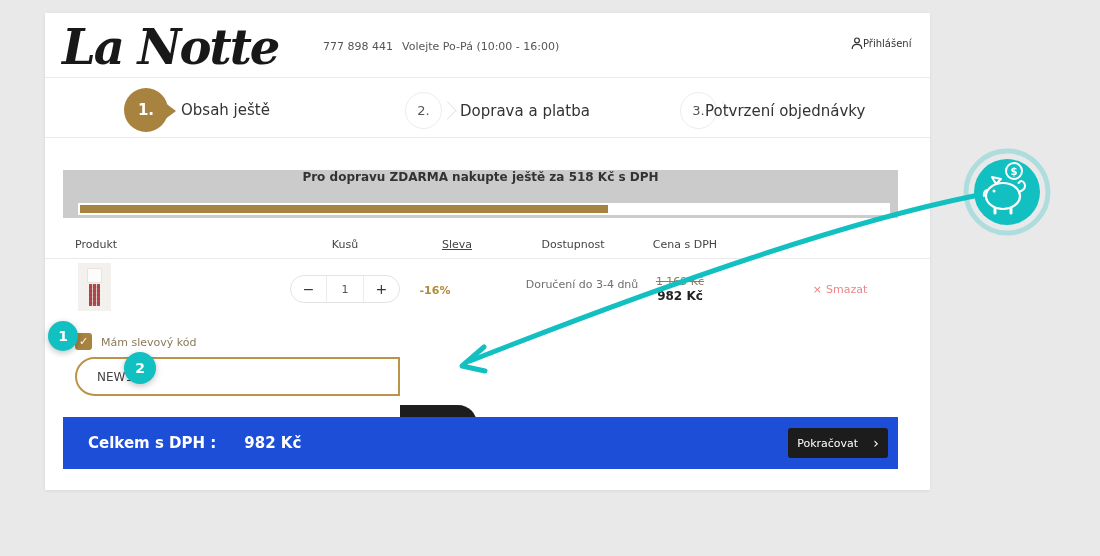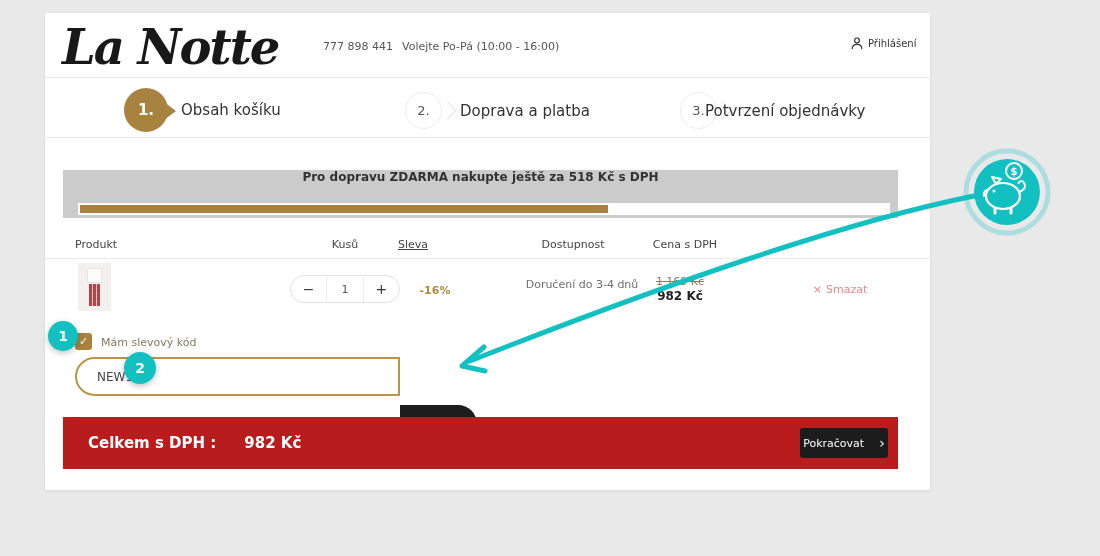--- a/index.html
+++ b/index.html
@@ -19,21 +19,21 @@
 
   
   .logo {
     position:absolute; left:17px; top:6px;
     font-family:"DejaVu Serif","Liberation Serif",serif;
     font-style:italic; font-weight:bold; font-size:48px; letter-spacing:-2px; color:#181818;
     cursor:pointer;
   }
   .phone { position:absolute; left:278px; top:27px; font-size:11px; color:#555; }
   .hours { position:absolute; left:357px; top:27px; font-size:11px; color:#555; }
-  .login { position:absolute; left:806px; top:24px; display:flex; align-items:center; gap:5px;
+  .login { position:absolute; left:806px; top:24px; display:flex; align-items:center; 
            font-size:10px; color:#333; cursor:pointer; }
   .login svg { display:block; }
 
   
   .step-circle {
     position:absolute; border-radius:50%; display:flex; align-items:center; justify-content:center;
     cursor:pointer;
   }
   .step1 { left:79px; top:75px; width:44px; height:44px; background:#a8823f; color:#fff;
            font-size:15px; font-weight:bold; z-index:2; }
@@ -87,25 +87,25 @@
     border-radius:3px; color:#fff; font-size:11px; display:flex; align-items:center; justify-content:center; cursor:pointer; }
   .checkbox-label { position:absolute; left:56px; top:323px; font-size:11px; color:#8a795b; }
   .coupon-input { position:absolute; left:30px; top:344px; width:325px; height:39px;
     border:2px solid #bb9448; border-radius:20px 0 0 20px; padding-left:20px; font-size:12px; color:#444;
     outline:none; background:#fff; font-family:"DejaVu Sans","Liberation Sans",sans-serif; }
   .coupon-btn { position:absolute; left:355px; top:344px; width:77px; height:39px;
     background:#1d1d1d; border:none; border-radius:0 19px 19px 0; color:#b08a3a; font-size:11px; cursor:pointer;
     font-family:"DejaVu Sans","Liberation Sans",sans-serif;margin-top:48px; }
 
   
-  .total-bar { position:absolute; left:18px; top:404px; width:835px; height:52px; background:#b91c1c;
+  .total-bar { position:absolute; left:18px; top:404px; width:835px; height:52px; background:#1d4ed8;
     display:flex; align-items:center; }
   .total-label { margin-left:25px; font-size:15px; font-weight:bold; color:#fff; }
   .total-value { margin-left:28px; font-size:15px; font-weight:bold; color:#fff; }
-  .continue-btn { position:absolute; right:10px; top:11px; width:88px; height:30px; background:#1c1c1c;
+  .continue-btn { position:absolute; right:10px; top:11px; width:100px; height:30px; background:#1c1c1c;
     border:none; border-radius:3px; color:#fff; font-size:11px; cursor:pointer;
     display:flex; align-items:center; justify-content:center; gap:15px;
     font-family:"DejaVu Sans","Liberation Sans",sans-serif; }
   .continue-btn .chev { font-size:14px; line-height:1; }
 
   
   .overlay { position:absolute; left:0; top:0; width:1100px; height:556px; pointer-events:none; z-index:4; }
   .badge { position:absolute; z-index:5; background:#12c0c1; color:#fff; font-weight:bold; font-size:14px;
     border-radius:50%; display:flex; align-items:center; justify-content:center;
     box-shadow:0 2px 6px rgba(0,0,0,0.25); }
@@ -128,21 +128,21 @@
         </svg>
     </span>
     <span>Přihlášení</span>
   </div>
   <div class="divider" style="top:64px;"></div>
 
   <div class="step-circle step1">
     <span>1.</span>
   </div>
   <span class="step1-tip"></span>
-  <div class="step-label lbl1">Obsah košíku</div>
+  <div class="step-label lbl1">Obsah ještě</div>
 
   <div class="step-circle step-other step2">
     <span>2.</span>
   </div>
   <span class="step-chev chev2"></span>
   <div class="step-label lbl2">Doprava a platba</div>
 
   <div class="step-circle step-other step3">
     <span>3.</span>
   </div>
@@ -153,21 +153,21 @@
 
   <div class="banner">
     <div class="banner-text">Pro dopravu ZDARMA nakupte ještě za 518 Kč s DPH</div>
     <div class="progress-track">
       <div class="progress-fill" style="width: 65%;"></div>
     </div>
   </div>
 
   <div class="th" style="left:30px;">Produkt</div>
   <div class="th th-center" style="left:300px;">Kusů</div>
-  <div class="th th-center" style="left:368px;text-decoration:underline;">Sleva</div>
+  <div class="th th-center" style="left:412px;text-decoration:underline;">Sleva</div>
   <div class="th th-center" style="left:528px;">Dostupnost</div>
   <div class="th th-center" style="left:640px;">Cena s DPH</div>
   <div class="divider" style="top:245px;"></div>
 
   <div class="thumb">
     <div class="thumb-top"></div>
     <div class="thumb-pants"></div>
   </div>
   <div class="stepper">
     <div class="cell">−</div>

